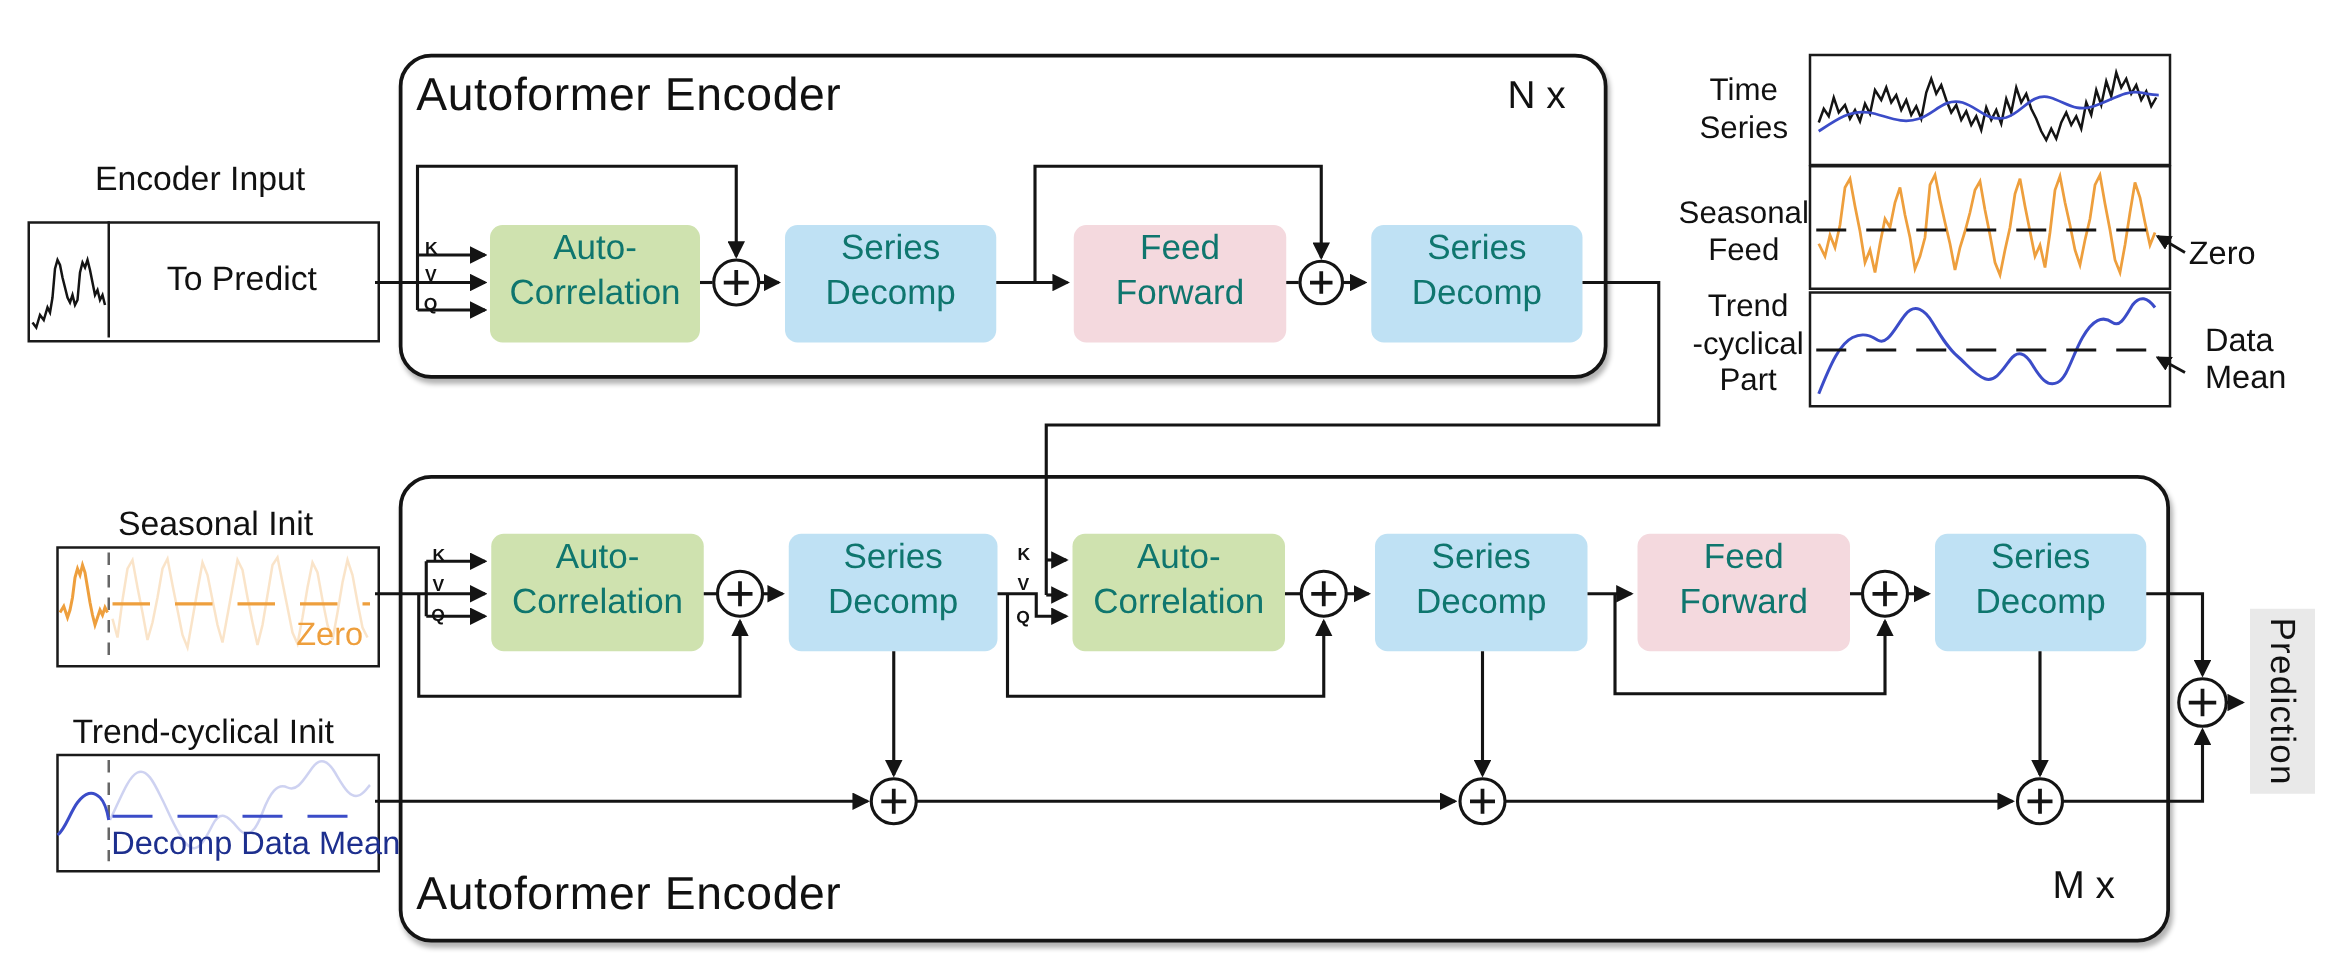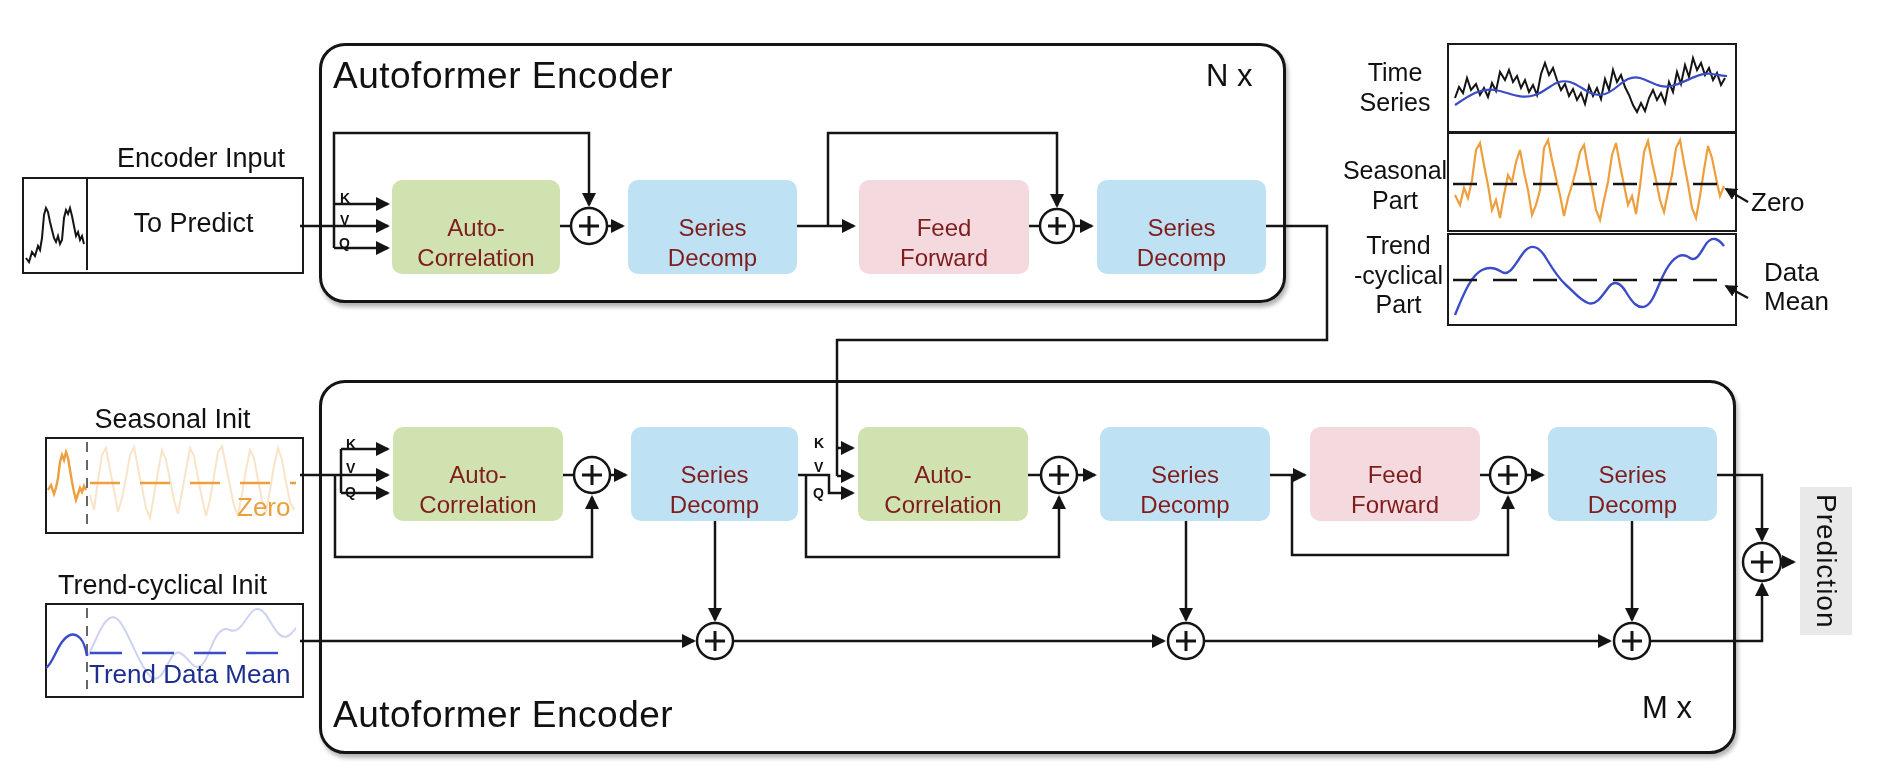--- a/index.html
+++ b/index.html
@@ -2,22 +2,22 @@
 <html style="--auto-correlation: #cfe2af; --series-decomp: #bfe1f4; --feed-forward: #f4d9de; --seasonal-orange: #ee9f3d; --trend-blue: #3b4cc8; --trend-text: #1d2f8e; --line-black: #141414; --prediction-bg: #e9e9e9;"><head>
 <meta charset="utf-8">
 <style>
   html,body{margin:0;padding:0;background:#ffffff;}
   #stage{position:relative;width:1878px;height:780px;background:#ffffff;overflow:hidden;
          font-family:"Liberation Sans", sans-serif;color:#111;}
   
   .bigbox{position:absolute;background:#fff;border:3px solid #141414;border-radius:26px;
           box-shadow:2px 4px 4px rgba(0,0,0,0.30);z-index:1;}
   
-  .block{position:absolute;z-index:2;border-radius:10px;display:flex;align-items:flex-end;justify-content:center;
-         text-align:center;font-size:24px;line-height:1.28;white-space:pre-line;color:#7f1d1d;}
+  .block{position:absolute;z-index:2;border-radius:10px;display:flex;align-items:flex-start;justify-content:center;
+         text-align:center;font-size:28px;line-height:1.28;white-space:pre-line;color:#0f766e;}
   .b-green{background:var(--auto-correlation,#cfe2af);}
   .b-blue{background:var(--series-decomp,#bfe1f4);}
   .b-pink{background:var(--feed-forward,#f4d9de);}
   
   .miniplot{position:absolute;background:#fff;border:2.4px solid #1a1a1a;z-index:2;}
   
   .t{position:absolute;z-index:10;white-space:pre-line;}
   .title{font-size:37px;letter-spacing:0.5px;}
   .repeat{font-size:31px;}
   .boxlabel{font-size:27px;text-align:center;}
@@ -30,31 +30,31 @@
   #prediction-tag span{writing-mode:vertical-rl;font-size:28px;letter-spacing:1px;}
 </style>
 </head>
 <body>
 
 <div id="stage">
 
   <div class="bigbox" style="left:319px;top:43px;width:961px;height:254px;"></div>
   <div class="bigbox" style="left:319px;top:380px;width:1411px;height:368px;"></div>
 
-  <div class="t boxlabel" style="left:35px;top:143px;width:250px;text-align:right;">Encoder Input</div>
+  <div class="t boxlabel" style="left:35px;top:128px;width:250px;">Encoder Input</div>
   <div class="miniplot" style="left:22px;top:177px;width:278px;height:93px;"></div>
   <div class="t boxlabel" style="left:45px;top:404px;width:255px;">Seasonal Init</div>
 
   <div class="t boxlabel" style="left:87px;top:208px;width:213px;">To Predict</div>
   <div class="miniplot" style="left:45px;top:437px;width:255px;height:93px;"></div>
   <div class="t annot" style="left:237px;top:493px;color:var(--seasonal-orange,#ee9f3d);">Zero</div>
 
   <div class="t boxlabel" style="left:30px;top:570px;width:265px;">Trend-cyclical Init</div>
   <div class="miniplot" style="left:45px;top:603px;width:255px;height:91px;"></div>
-  <div class="t annot" style="left:89px;top:660px;color:var(--trend-text,#1d2f8e);">Trend Data Mean</div>
+  <div class="t annot" style="left:89px;top:660px;color:var(--trend-text,#1d2f8e);">Decomp Data Mean</div>
 
   <div class="t title" style="left:333px;top:55px;text-align:center;">Autoformer Encoder</div>
   <div class="t repeat" style="left:1206px;top:58px;">N x</div>
   <div class="t title" style="left:333px;top:694px;">Autoformer Encoder</div>
   <div class="t repeat" style="left:1642px;top:690px;">M x</div>
 
   <div class="block b-green" style="left:392px;top:180px;width:168px;height:94px;">
     <span>Auto-
 Correlation</span></div>
   <div class="block b-blue" style="left:628px;top:180px;width:169px;height:94px;">
@@ -98,21 +98,21 @@
   <div class="kvq" style="left:814px;top:460px;">V</div>
   <div class="kvq" style="left:813px;top:486px;">Q</div>
 
   <div class="miniplot" style="left:1447px;top:43px;width:286px;height:86px;"></div>
   <div class="miniplot" style="left:1447px;top:132px;width:286px;height:96px;"></div>
   <div class="miniplot" style="left:1447px;top:233px;width:286px;height:89px;"></div>
 
   <div class="t sidelabel" style="left:1330px;top:58px;width:130px;">Time
 Series</div>
   <div class="t sidelabel" style="left:1330px;top:156px;width:130px;">Seasonal
-Part</div>
+Feed</div>
   <div class="t sidelabel" style="left:1330px;top:231px;width:137px;">Trend
 -cyclical
 Part</div>
 
   <div class="t annot" style="left:1751px;top:188px;">Zero</div>
   <div class="t annot" style="left:1748px;top:258px;margin-left:16px;">Data
 Mean</div>
 
   <div id="prediction-tag">
     <span>Prediction</span>

